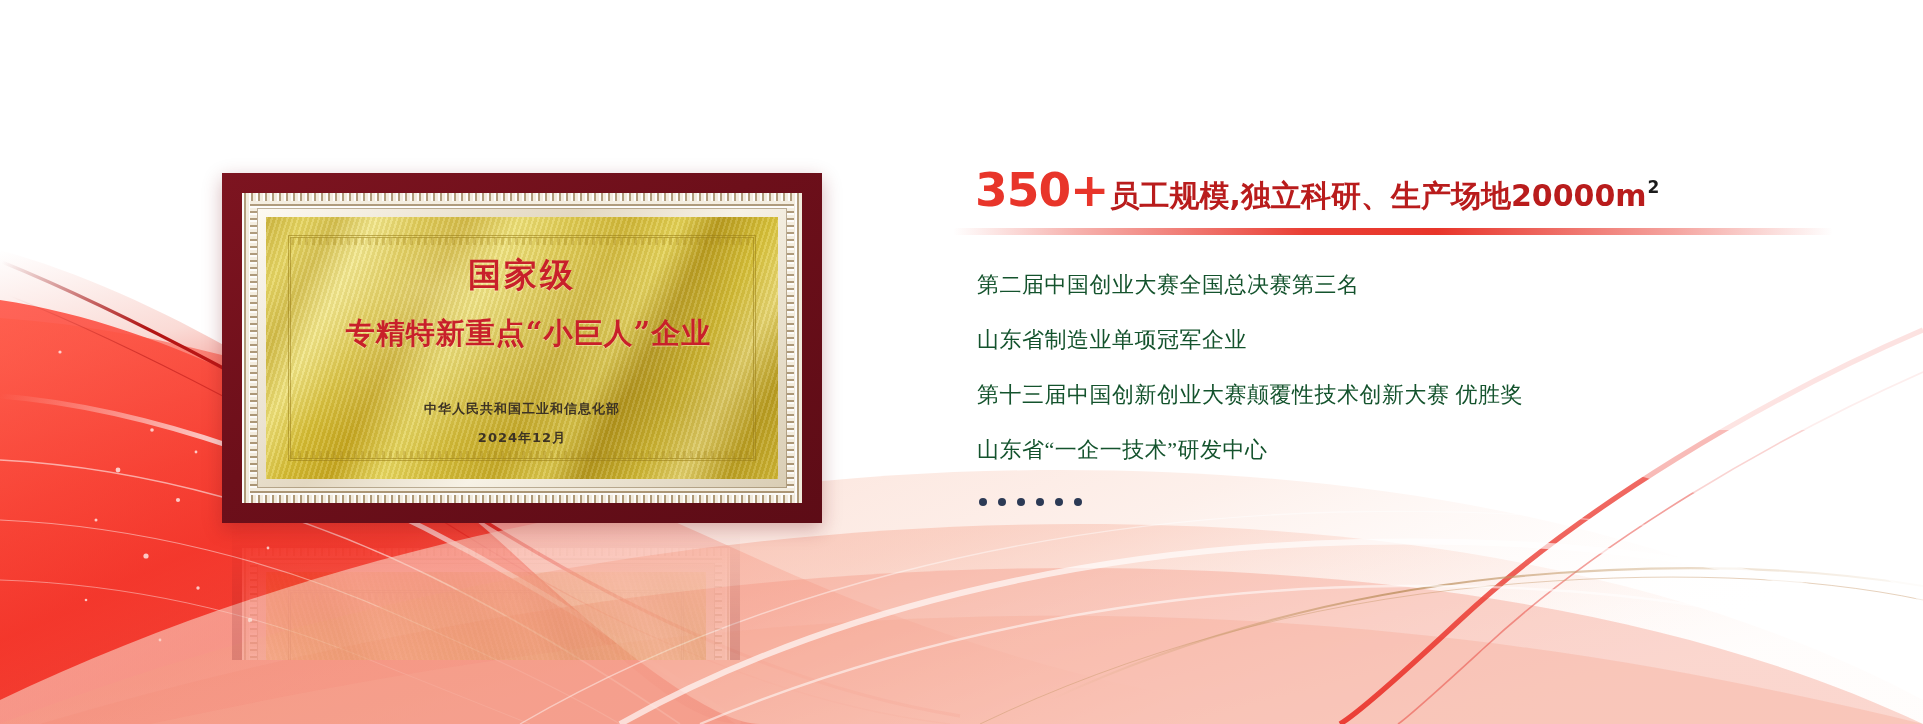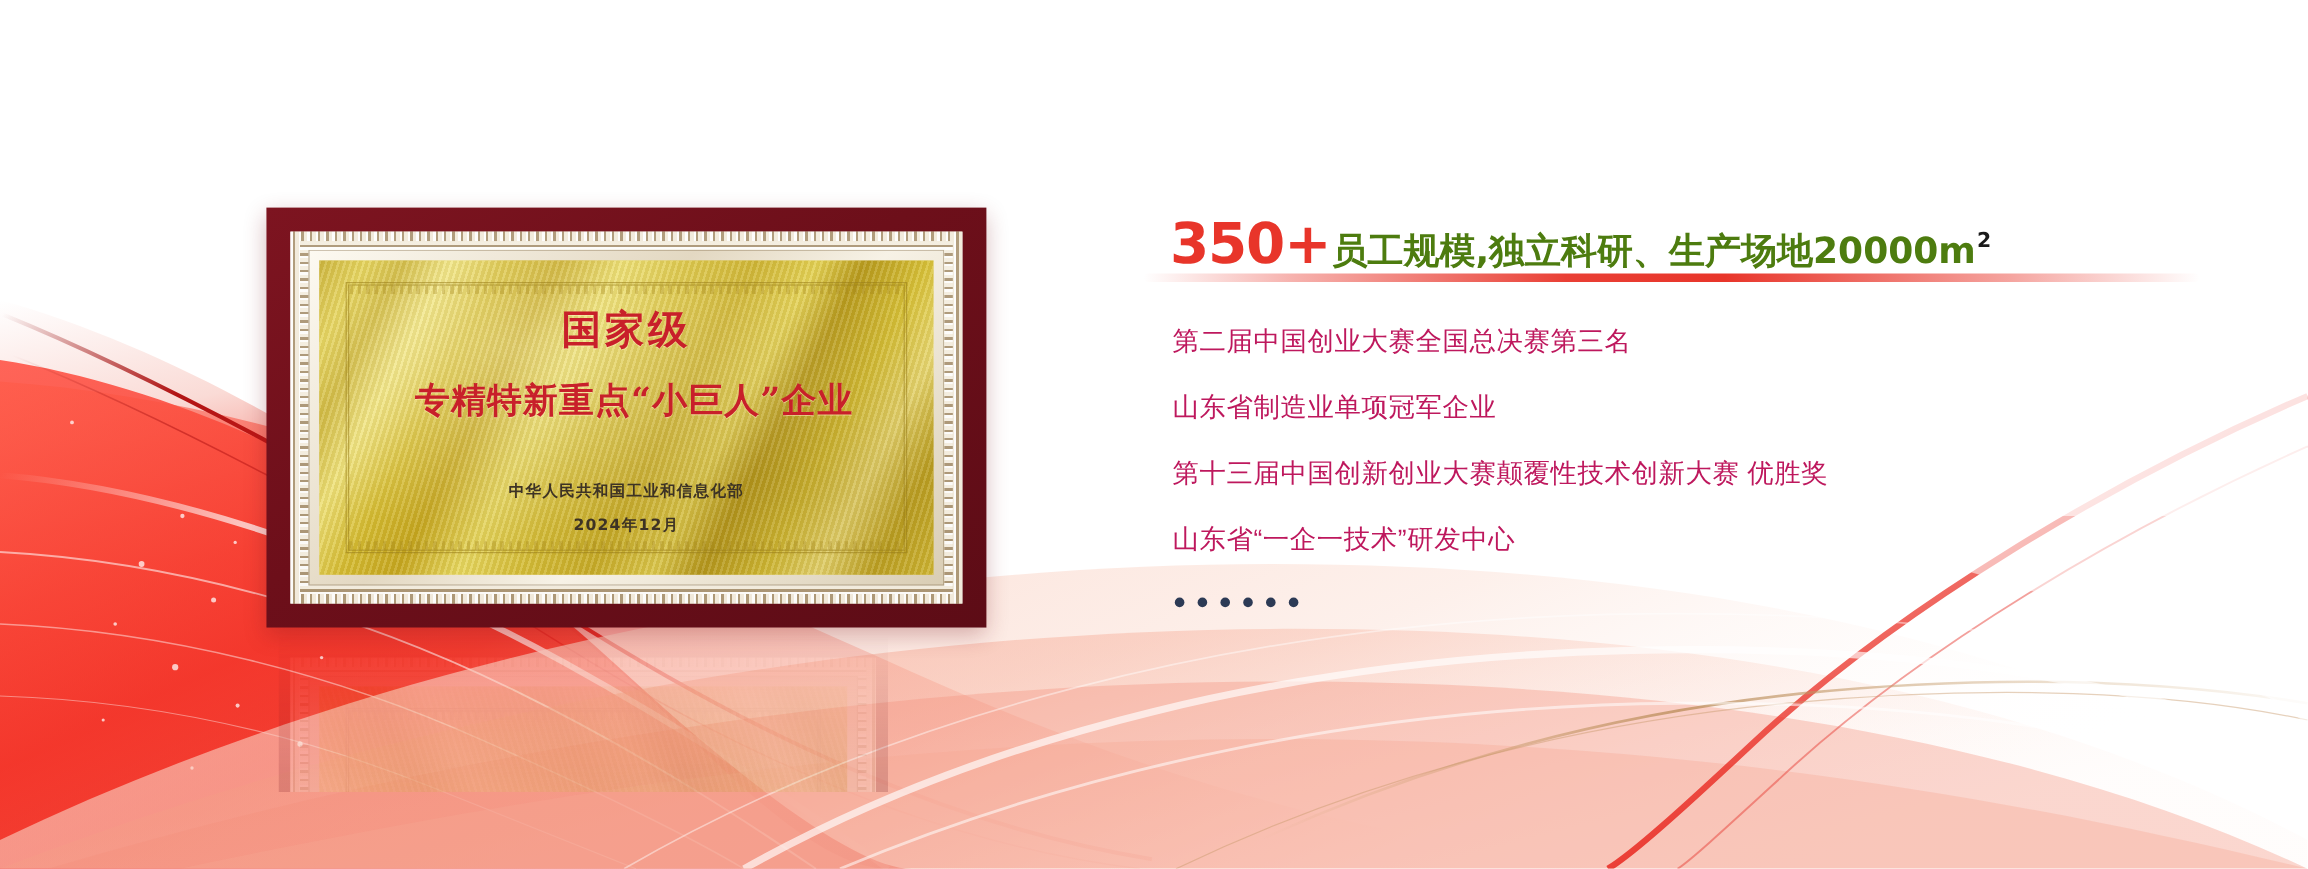--- a/index.html
+++ b/index.html
@@ -91,46 +91,46 @@
             mask-image:linear-gradient(to top, rgba(0,0,0,0) 0%, rgba(0,0,0,.30) 60%, rgba(0,0,0,.46) 100%);
     opacity:.42;pointer-events:none;overflow:hidden;
   }
   .reflection .rf{
     position:absolute;left:-10px;top:-218px;width:528px;height:350px;
   }
 
   
   .content{position:absolute;left:975px;top:0;width:900px;height:724px;}
   .headline{
-    position:absolute;left:0;top:180px;white-space:nowrap;
+    position:absolute;left:0;top:166px;white-space:nowrap;
     display:flex;align-items:baseline;
   }
   .hl-num{
     font-family:"DejaVu Sans","Liberation Sans",sans-serif;
     font-weight:700;font-size:47px;color:#e8352a;letter-spacing:-1px;line-height:1;
   }
   .hl-rest{
     font-family:"DejaVu Sans","Liberation Sans",sans-serif;
-    font-weight:700;font-size:30px;color:#4d7c0f;letter-spacing:0px;line-height:1;
+    font-weight:700;font-size:30px;color:#b91c1c;letter-spacing:0px;line-height:1;
     margin-left:1px;
   }
   .hl-sup{
     font-family:"DejaVu Sans","Liberation Sans",sans-serif;
     font-weight:700;font-size:17px;color:#1b1b1b;
     position:relative;top:-13px;margin-left:1px;
   }
   .hl-rule{
     position:absolute;left:-22px;top:228px;width:880px;height:7px;
     background:linear-gradient(to right, rgba(232,53,42,0) 0%, rgba(232,53,42,.38) 14%, rgba(232,53,42,.95) 40%, rgba(232,53,42,1) 55%, rgba(232,53,42,.45) 82%, rgba(232,53,42,0) 100%);
     border-radius:4px;
   }
   .award-list{position:absolute;left:2px;top:274px;width:860px;}
   .award-item{
-    font-family:Liberation Sans, sans-serif;
-    font-size:22px;color:#be185d;line-height:1;letter-spacing:.5px;
+    font-family:Liberation Serif, serif;
+    font-size:22px;color:#14532d;line-height:1;letter-spacing:.5px;
     height:55px;display:flex;align-items:flex-start;white-space:nowrap;
   }
   .dots{margin-top:4px;display:flex;gap:11px;padding-left:2px;}
   .dots i{width:8px;height:8px;border-radius:50%;background:#2c3a55;display:block;}
 </style>
 </head>
 <body>
 
 <div id="stage">
 

